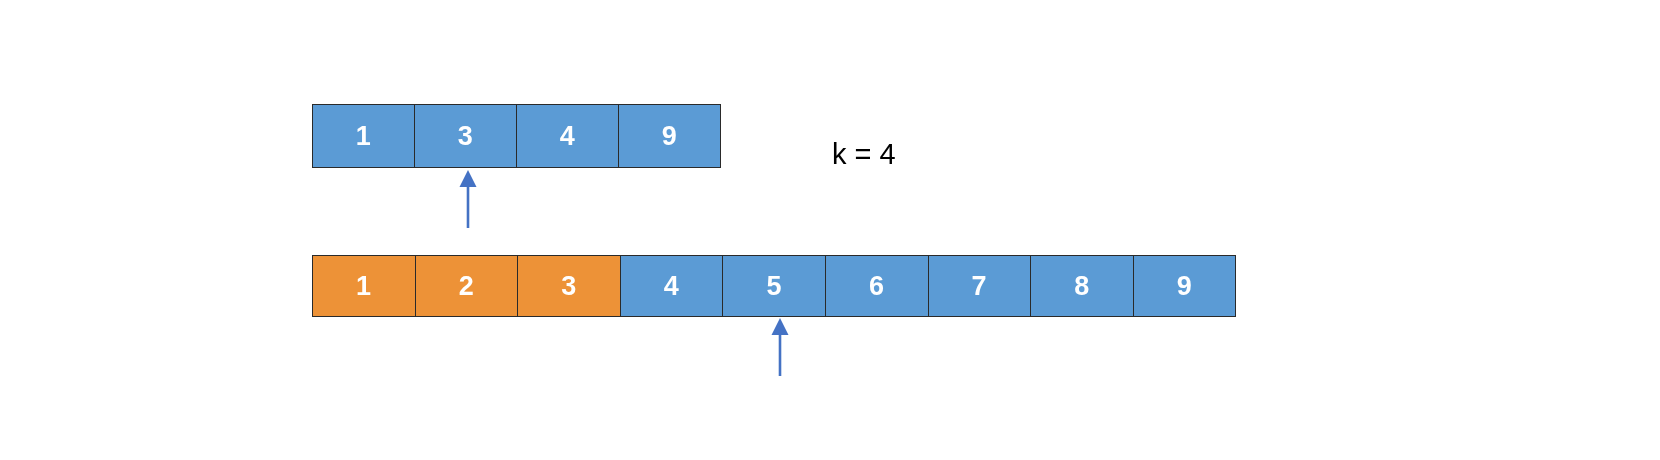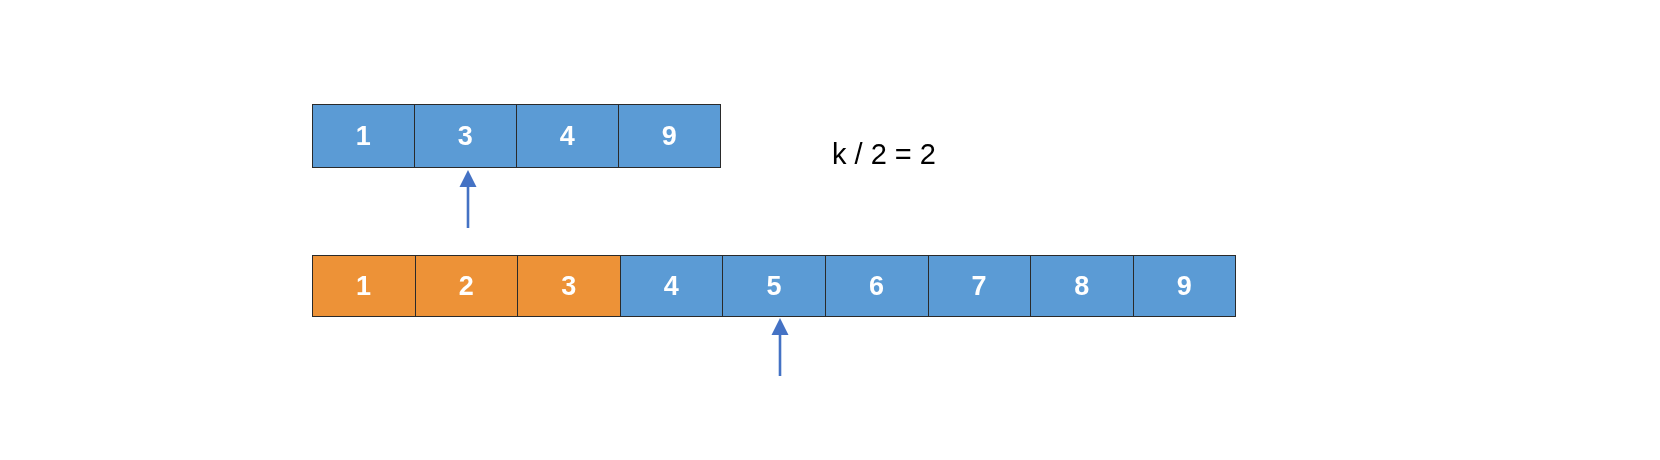--- a/index.html
+++ b/index.html
@@ -117,21 +117,21 @@
     <div class="cell blue">4</div>
     <div class="cell blue">9</div>
   </div>
 
   <svg class="arrow-svg arrow-top" width="32" height="62" viewBox="0 0 32 62">
     <line x1="16" y1="60" x2="16" y2="12" stroke="#4472C4" stroke-width="2.6"></line>
     <polygon points="16,2 7.5,19 24.5,19" fill="#4472C4"></polygon>
   </svg>
 
   <div class="note-block">
-    <span class="note-line">k / 2 = 2</span>
+    <span class="note-line">k = 4</span>
   </div>
 
   <div class="array-row bottom">
     <div class="cell orange">1</div>
     <div class="cell orange">2</div>
     <div class="cell orange">3</div>
     <div class="cell blue">4</div>
     <div class="cell blue">5</div>
     <div class="cell blue">6</div>
     <div class="cell blue">7</div>

